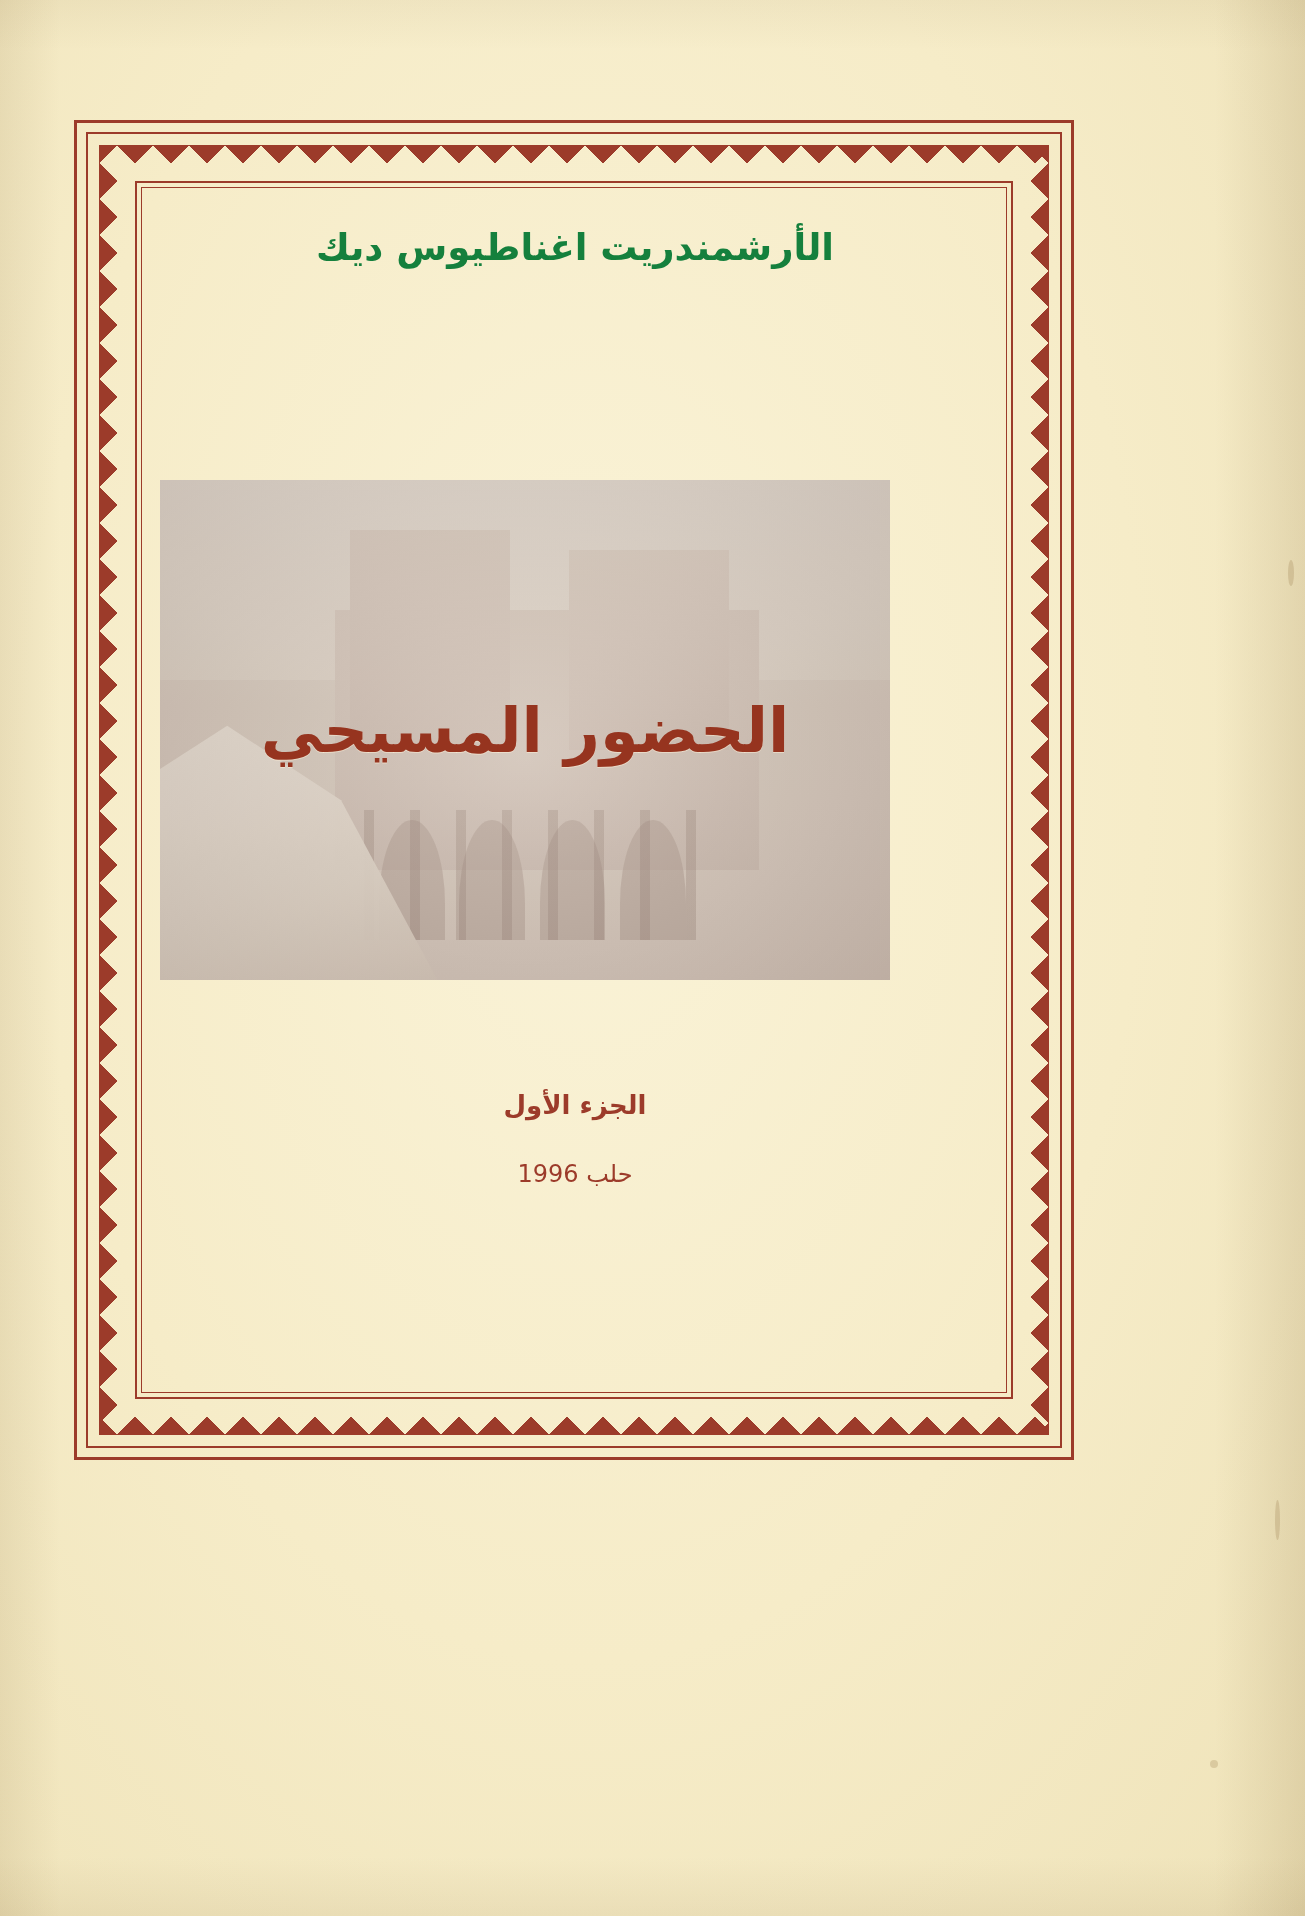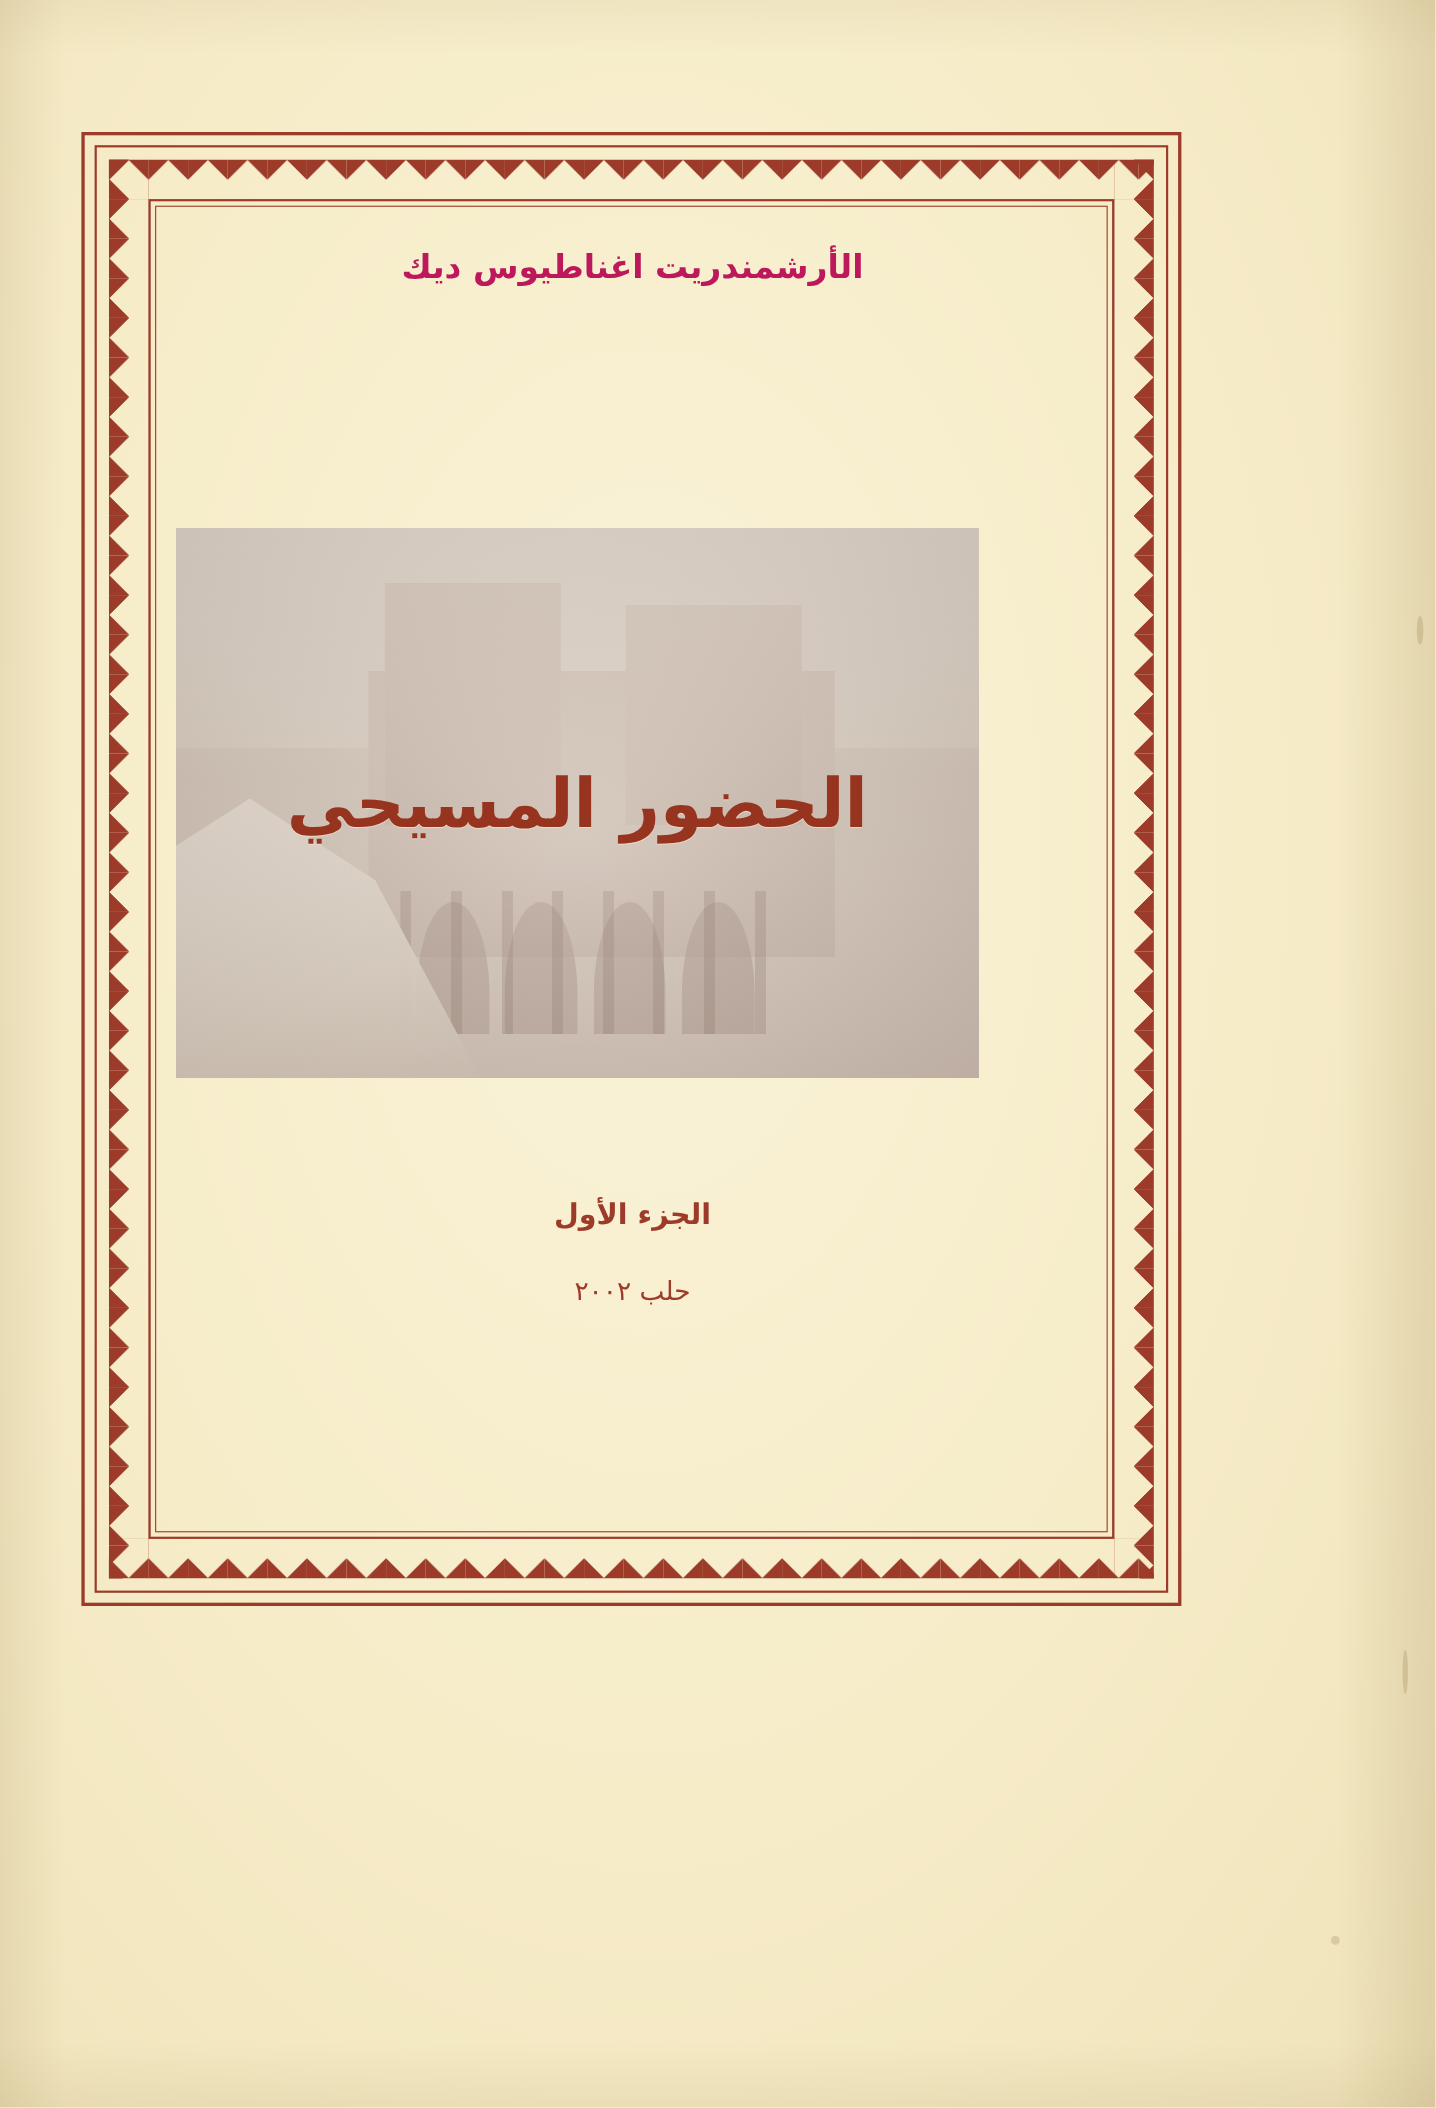--- a/index.html
+++ b/index.html
@@ -100,22 +100,22 @@
   .content {
     position: absolute;
     left: 150px;
     top: 190px;
     width: 850px;
     height: 1200px;
   }
 
   .author {
     text-align: center;
-    color: #be185d;
-    font-size: 30px;
+    color: #15803d;
+    font-size: 37px;
     letter-spacing: 1px;
     margin-top: 36px;
     font-family: "DejaVu Sans", sans-serif;
     font-weight: 600;
   }
 
   .photo-block {
     position: absolute;
     left: 10px;
     top: 290px;
@@ -254,20 +254,20 @@
       <div class="ph-shadow"></div>
     </div>
 
     <div class="title-overlay">
       <div class="title-line l1">الحضور المسيحي</div>
     </div>
   </div>
 
   <div class="meta">
     <div class="part">الجزء الأول</div>
-    <div class="place-year">حلب ٢٠٠٢</div>
+    <div class="place-year">حلب 1996</div>
   </div>
 
 </div>
 
 <div class="edge-mark" style="left:1288px; top:560px; width:6px; height:26px;"></div>
 <div class="edge-mark" style="left:1275px; top:1500px; width:5px; height:40px;"></div>
 <div class="edge-mark" style="left:1210px; top:1760px; width:8px; height:8px;"></div>
 
 </body></html>

